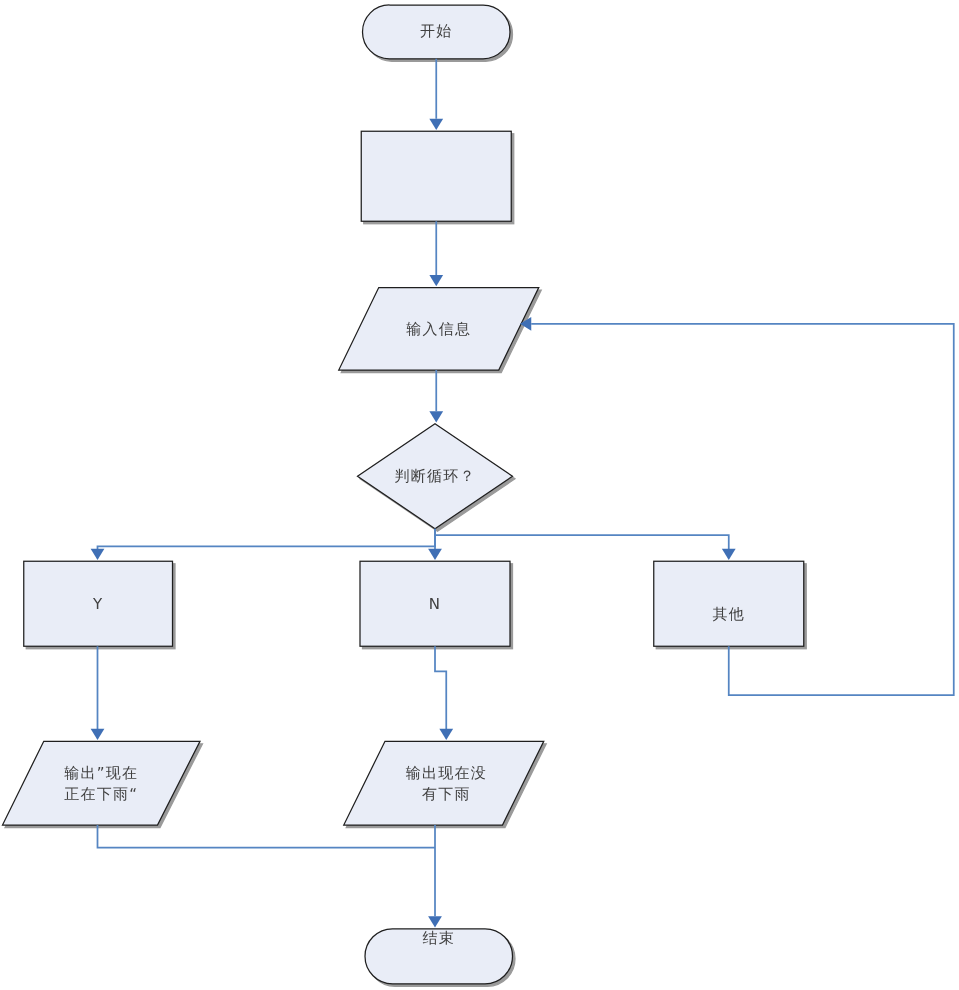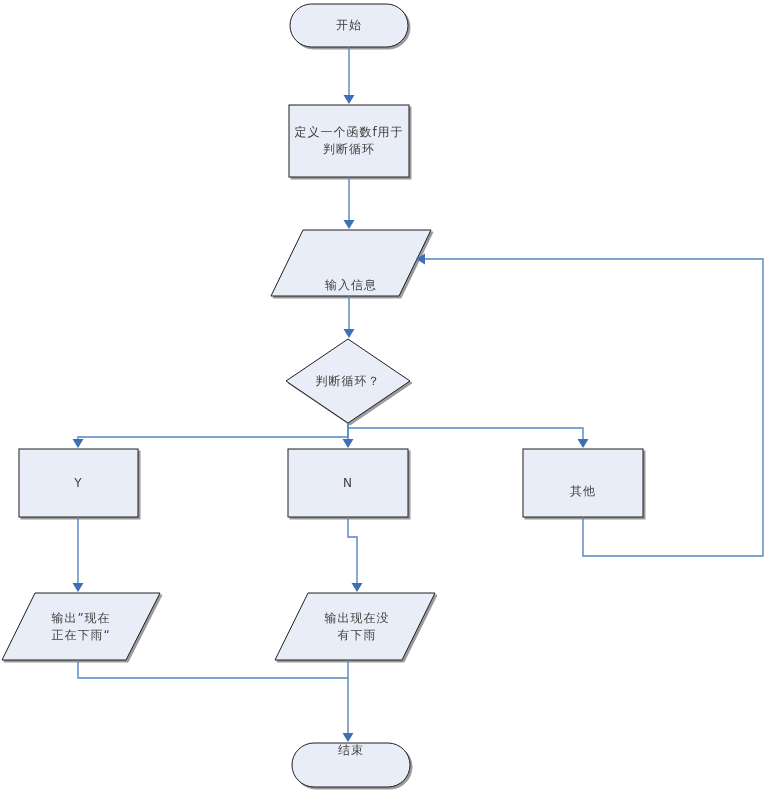--- a/index.html
+++ b/index.html
@@ -131,26 +131,22 @@
     <g>
       <polyline class="conn" points="348,660 348,733"></polyline>
       <path class="arrow" d="M348,742 L342.5,733 L353.5,733 Z"></path>
     </g>
   </svg>
 
   <div class="label" style="left:290px;top:4px;width:118px;height:43px">
     <div>开始</div>
   </div>
 
-  <div class="label" style="left:294px;top:106px;width:110px;height:70px">
-    <div>定义一个函数f用于</div>
-    <div>判断循环</div>
-  </div>
 
-  <div class="label" style="left:291px;top:244px;width:120px;height:82px">
+  <div class="label" style="left:291px;top:222px;width:120px;height:82px">
     <div>输入信息</div>
   </div>
 
   <div class="label" style="left:286px;top:339px;width:124px;height:84px">
     <div>判断循环？</div>
   </div>
 
   <div class="label" style="left:19px;top:449px;width:119px;height:68px">
     <div>Y</div>
   </div>

